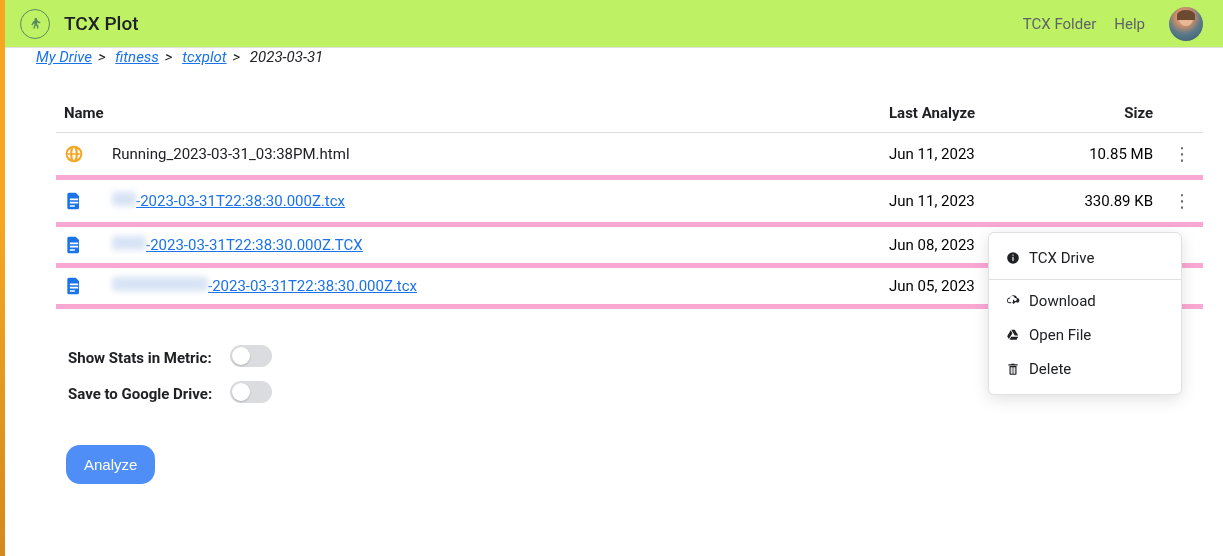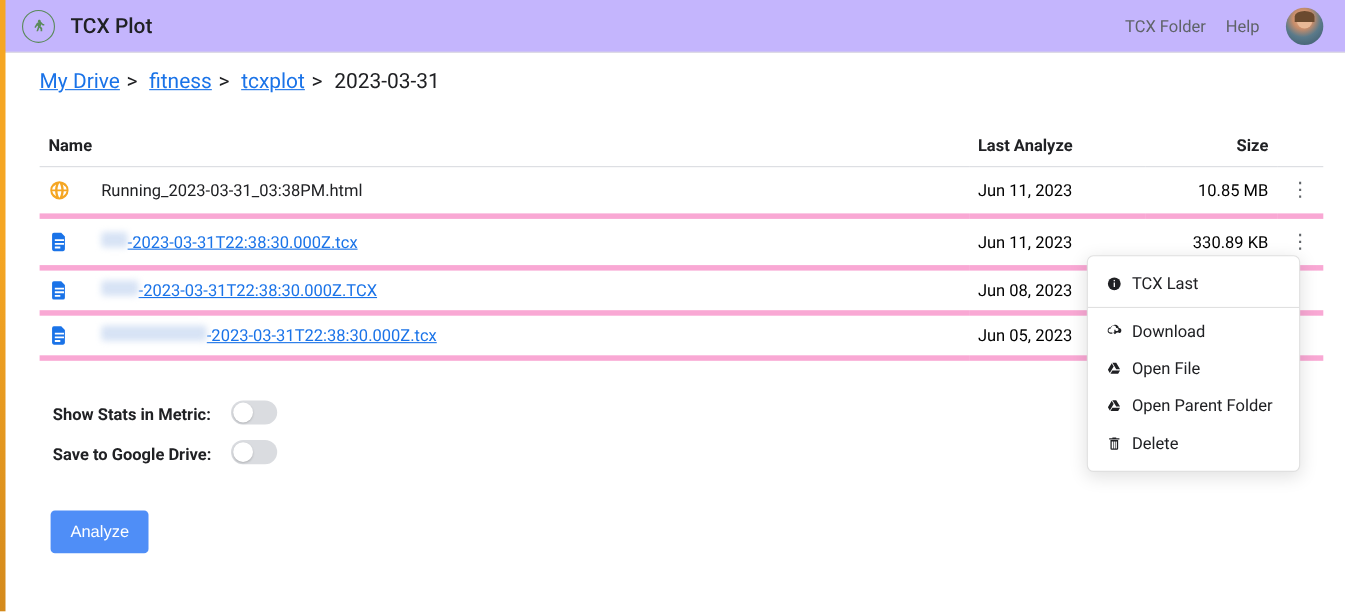--- a/index.html
+++ b/index.html
@@ -14,21 +14,21 @@
     
     .left-edge {
       position: absolute;
       left: 0; top: 0; bottom: 0;
       width: 5px;
       background: linear-gradient(180deg, #f5a623 0%, #f5a623 40%, #d48a1c 100%);
     }
     
     .topbar {
       height: 48px;
-      background: #c4b5fd;
+      background: #bef264;
       display: flex;
       align-items: center;
       padding: 0 20px 0 20px;
       border-bottom: 1px solid #e0e0e0;
     }
     
     .logo {
       width: 30px; height: 30px;
       border: 1.5px solid #5a8a5a;
       border-radius: 50%;
@@ -75,34 +75,36 @@
     .avatar::after {
       content:"";
       position:absolute;
       top:3px; left:8px;
       width:18px; height:10px;
       background:#6b4a2f;
       border-radius:50% 50% 0 0;
     }
     
     .breadcrumb {
-      padding: 14px 0 0 36px;
-      font-size: 19px;
-      color: #202124;
+      padding: 0 0 0 36px;
+      font-size: 15px;
+      color: #202124;
+      font-style: italic;
     }
     .breadcrumb a {
       color: #1a73e8;
       text-decoration: underline;
       cursor: pointer;
     }
     .breadcrumb .sep { margin: 0 6px; color: #202124; }
     .breadcrumb .current { color: #202124; }
     
     .content {
       padding: 28px 20px 0 36px;
+      margin-left: 20px;
     }
     
     table.files {
       width: 100%;
       border-collapse: collapse;
     }
     table.files th {
       text-align: left;
       font-size: 15px;
       font-weight: 700;
@@ -197,21 +199,21 @@
       top: 2px; left: 2px;
       box-shadow: 0 1px 2px rgba(0,0,0,0.2);
     }
     
     .analyze-btn {
       margin-top: 28px;
       margin-left: 10px;
       background: #4f8ef7;
       color: #fff;
       border: none;
-      border-radius: 4px;
+      border-radius: 14px;
       padding: 11px 18px;
       font-size: 15px;
       cursor: pointer;
     }
     
     .context-menu {
       position: absolute;
       top: 232px;
       left: 988px;
       width: 194px;
@@ -361,21 +363,21 @@
 
 <div class="context-menu" id="context-menu">
     <div class="menu-item">
       <span class="menu-icon">
         <svg viewBox="0 0 24 24" width="14" height="14">
           <circle cx="12" cy="12" r="10"></circle>
           <rect x="11" y="10" width="2" height="7" fill="#fff"></rect>
           <rect x="11" y="6" width="2" height="2" fill="#fff"></rect>
         </svg>
       </span>
-      <span>TCX Last</span>
+      <span>TCX Drive</span>
     </div>
     <div class="menu-divider"></div>
     <div class="menu-item">
       <span class="menu-icon">
         <svg viewBox="0 0 24 24" width="14" height="14">
           <path d="M19 15a4 4 0 000-8 6 6 0 00-11.5-1A5 5 0 006 16h3v-2H6a3 3 0 010-6l.6.1A4 4 0 0115 7h1a2.5 2.5 0 010 5h-2v2h5zM12 10v4h-2l3 3 3-3h-2v-4h-2z"></path>
         </svg>
       </span>
       <span>Download</span>
     </div>
@@ -383,26 +385,18 @@
       <span class="menu-icon">
         <svg viewBox="0 0 24 24" width="14" height="14">
           <path d="M9 3h6l6 10h-6L9 3zM8 4l-6 10 3 5 6-10L8 4zm1 11l-3 5h12l3-5H9z"></path>
         </svg>
       </span>
       <span>Open File</span>
     </div>
     <div class="menu-item">
       <span class="menu-icon">
         <svg viewBox="0 0 24 24" width="14" height="14">
-          <path d="M9 3h6l6 10h-6L9 3zM8 4l-6 10 3 5 6-10L8 4zm1 11l-3 5h12l3-5H9z"></path>
-        </svg>
-      </span>
-      <span>Open Parent Folder</span>
-    </div>
-    <div class="menu-item">
-      <span class="menu-icon">
-        <svg viewBox="0 0 24 24" width="14" height="14">
           <path d="M6 7h12v13a2 2 0 01-2 2H8a2 2 0 01-2-2V7zm2 2v11h2V9H8zm3 0v11h2V9h-2zm3 0v11h2V9h-2zM9 4V3h6v1h5v2H4V4h5z"></path>
         </svg>
       </span>
       <span>Delete</span>
     </div>
   </div>
 
 </body></html>

